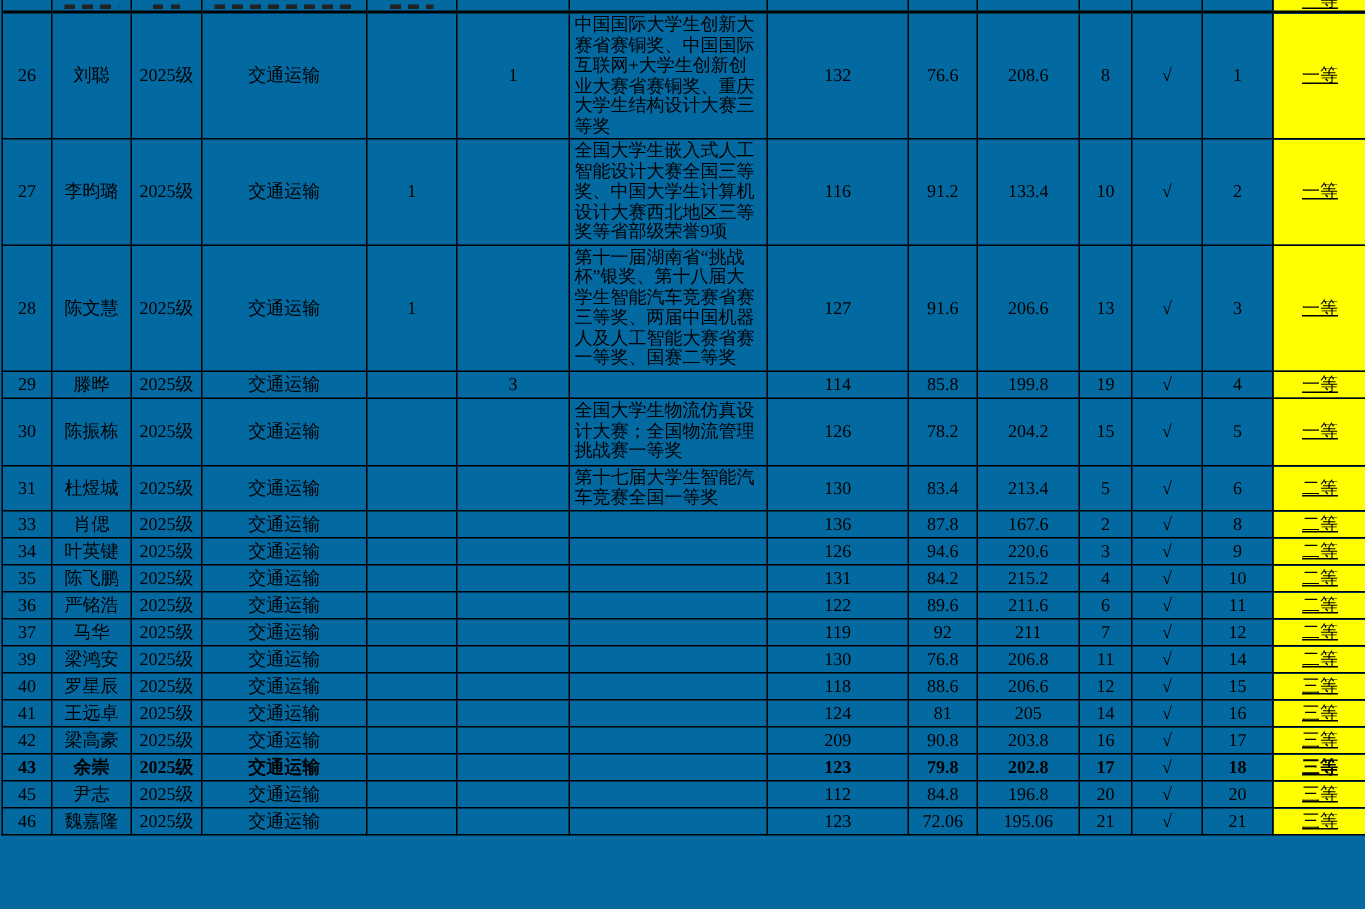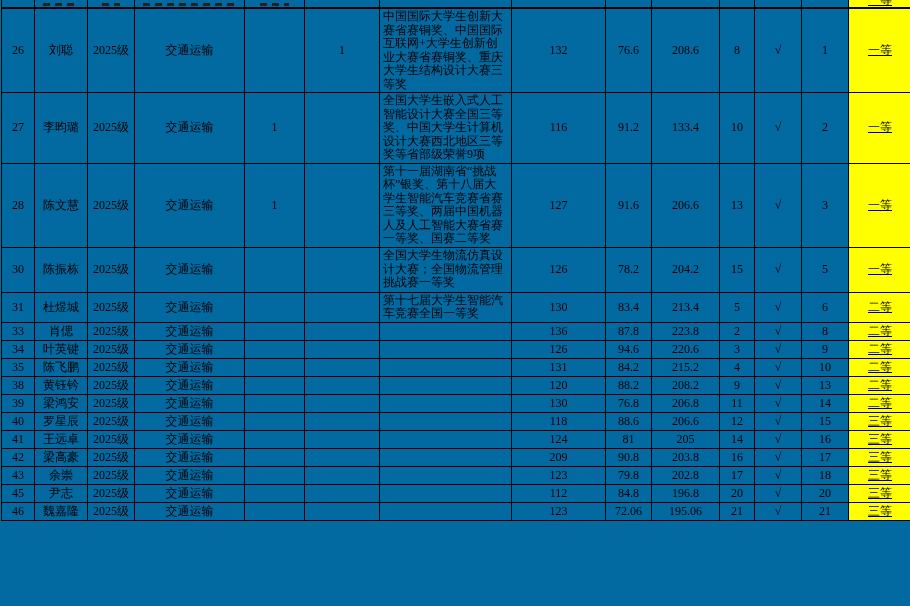--- a/index.html
+++ b/index.html
@@ -106,20 +106,36 @@
           <td></td>
           <td class="award">第十一届湖南省“挑战杯”银奖、第十八届大学生智能汽车竞赛省赛三等奖、两届中国机器人及人工智能大赛省赛一等奖、国赛二等奖</td>
           <td>127</td>
           <td>91.6</td>
           <td>206.6</td>
           <td>13</td>
           <td>√</td>
           <td>3</td>
           <td class="hl"><span>一等</span></td>
         </tr>
+        <tr style="height: 18px;">
+          <td>29</td>
+          <td>滕晔</td>
+          <td>2025级</td>
+          <td>交通运输</td>
+          <td></td>
+          <td>3</td>
+          <td class="award"></td>
+          <td>114</td>
+          <td>85.8</td>
+          <td>199.8</td>
+          <td>19</td>
+          <td>√</td>
+          <td>4</td>
+          <td class="hl"><span>一等</span></td>
+        </tr>
         <tr style="height: 45px;">
           <td>30</td>
           <td>陈振栋</td>
           <td>2025级</td>
           <td>交通运输</td>
           <td></td>
           <td></td>
           <td class="award">全国大学生物流仿真设计大赛；全国物流管理挑战赛一等奖</td>
           <td>126</td>
           <td>78.2</td>
@@ -148,21 +164,21 @@
         <tr style="height: 17.1px;">
           <td>33</td>
           <td>肖偲</td>
           <td>2025级</td>
           <td>交通运输</td>
           <td></td>
           <td></td>
           <td class="award"></td>
           <td>136</td>
           <td>87.8</td>
-          <td>223.8</td>
+          <td>167.6</td>
           <td>2</td>
           <td>√</td>
           <td>8</td>
           <td class="hl"><span>二等</span></td>
         </tr>
         <tr style="height: 17.1px;">
           <td>34</td>
           <td>叶英键</td>
           <td>2025级</td>
           <td>交通运输</td>
@@ -187,33 +203,49 @@
           <td class="award"></td>
           <td>131</td>
           <td>84.2</td>
           <td>215.2</td>
           <td>4</td>
           <td>√</td>
           <td>10</td>
           <td class="hl"><span>二等</span></td>
         </tr>
         <tr style="height: 17.1px;">
-          <td>38</td>
-          <td>黄钰钤</td>
-          <td>2025级</td>
-          <td>交通运输</td>
-          <td></td>
-          <td></td>
-          <td class="award"></td>
-          <td>120</td>
-          <td>88.2</td>
-          <td>208.2</td>
-          <td>9</td>
-          <td>√</td>
-          <td>13</td>
+          <td>36</td>
+          <td>严铭浩</td>
+          <td>2025级</td>
+          <td>交通运输</td>
+          <td></td>
+          <td></td>
+          <td class="award"></td>
+          <td>122</td>
+          <td>89.6</td>
+          <td>211.6</td>
+          <td>6</td>
+          <td>√</td>
+          <td>11</td>
+          <td class="hl"><span>二等</span></td>
+        </tr>
+        <tr style="height: 17.1px;">
+          <td>37</td>
+          <td>马华</td>
+          <td>2025级</td>
+          <td>交通运输</td>
+          <td></td>
+          <td></td>
+          <td class="award"></td>
+          <td>119</td>
+          <td>92</td>
+          <td>211</td>
+          <td>7</td>
+          <td>√</td>
+          <td>12</td>
           <td class="hl"><span>二等</span></td>
         </tr>
         <tr style="height: 17.1px;">
           <td>39</td>
           <td>梁鸿安</td>
           <td>2025级</td>
           <td>交通运输</td>
           <td></td>
           <td></td>
           <td class="award"></td>
@@ -266,21 +298,21 @@
           <td></td>
           <td class="award"></td>
           <td>209</td>
           <td>90.8</td>
           <td>203.8</td>
           <td>16</td>
           <td>√</td>
           <td>17</td>
           <td class="hl"><span>三等</span></td>
         </tr>
-        <tr style="height: 17.1px;">
+        <tr style="height: 17.1px; font-weight: bold;">
           <td>43</td>
           <td>余崇</td>
           <td>2025级</td>
           <td>交通运输</td>
           <td></td>
           <td></td>
           <td class="award"></td>
           <td>123</td>
           <td>79.8</td>
           <td>202.8</td>

